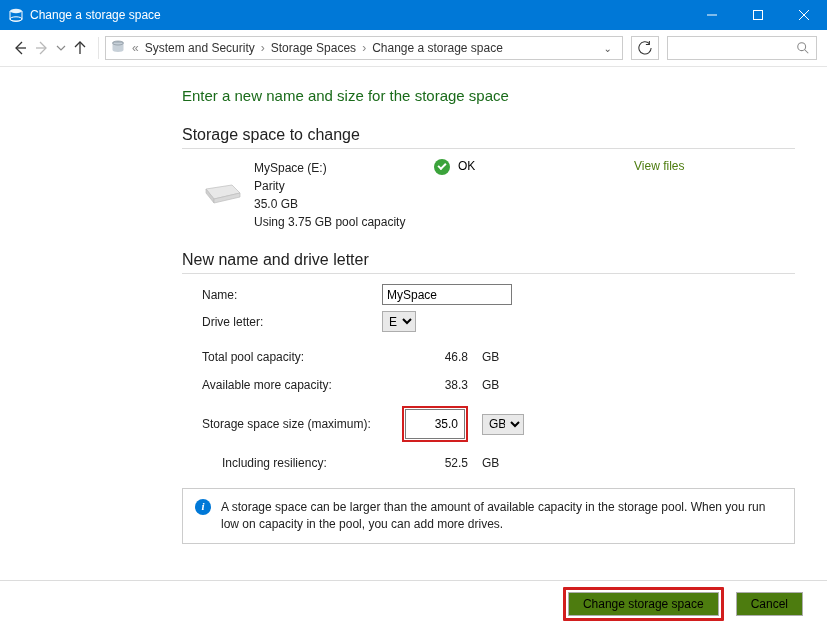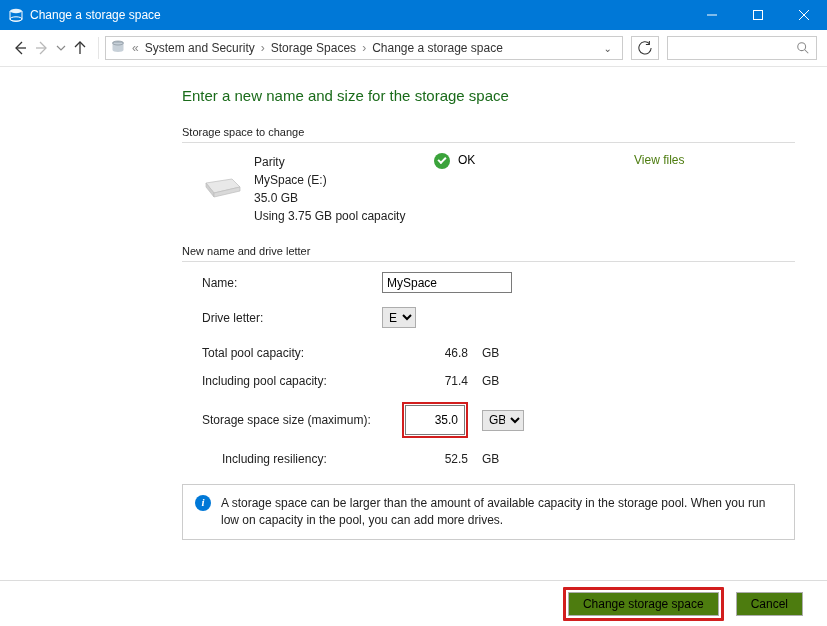--- a/index.html
+++ b/index.html
@@ -27,31 +27,31 @@
     .address-bar .spacer { flex: 1; }
     .address-bar .dropdown-v { color: #555; padding: 0 6px; font-size: 10px;}
     .refresh-box { width: 28px; height: 24px; border: 1px solid #cccccc; display: flex; align-items: center; justify-content: center; margin-right: 6px;}
     .search-box { width: 150px; height: 24px; border: 1px solid #cccccc; display: flex; align-items: center; justify-content: flex-end; padding-right: 6px;}
     .search-box svg { stroke: #888; fill: none; }
 
     .content { padding: 20px 24px 0 24px; height: calc(626px - 30px - 37px - 46px); overflow: auto; margin-left: 48px; }
     .inner { margin-left: 110px; margin-right: 8px;}
 
     .page-title { color: #1a6b1a; font-size: 15px; margin-bottom: 22px; font-weight: 400;}
-    .section-label { font-size: 11px; color: #222; border-bottom: 1px solid #dcdcdc; padding-bottom: 4px; margin-bottom: 10px; }
+    .section-label { font-size: 16px; color: #222; border-bottom: 1px solid #dcdcdc; padding-bottom: 4px; margin-bottom: 10px; }
 
     .space-row { display: flex; align-items: flex-start; padding-left: 20px; margin-bottom: 20px; }
     .drive-icon { width: 40px; margin-right: 12px; margin-top: 20px;}
     .space-info { font-size: 12px; color: #222; line-height: 1.5; width: 180px;}
     .ok-cell { display: flex; align-items: flex-start; font-size: 12px; width: 200px; margin-top: 0px;}
     .ok-check { width: 16px; height: 16px; background: #3ba33b; border-radius: 50%; display: flex; align-items: center; justify-content: center; margin-right: 8px; position: relative;}
     .ok-check:after { content: ""; width: 6px; height: 3px; border-left: 2px solid #fff; border-bottom: 2px solid #fff; transform: rotate(-45deg); position: absolute; top: 4px; left: 4px;}
     .view-link { color: #4d7c0f; font-size: 12px; }
 
-    .form-grid { padding-left: 20px; display: grid; grid-template-columns: 180px 200px 80px; row-gap: 14px; font-size: 12px; color: #222; align-items: center; margin-bottom: 18px;}
+    .form-grid { padding-left: 20px; display: grid; grid-template-columns: 180px 200px 80px; row-gap: 6px; font-size: 12px; color: #222; align-items: center; margin-bottom: 18px;}
     .txt-input { width: 130px; height: 21px; border: 1px solid #7a7a7a; font-size: 12px; padding: 0 4px;}
     .sel { height: 21px; border: 1px solid #adadad; background: #e9e9e9; font-size: 12px; padding: 0 2px; }
     .sel.drive { width: 34px; }
     .sel.unit { width: 42px; }
 
     .size-grid { padding-left: 20px; display: grid; grid-template-columns: 200px 80px 50px; row-gap: 14px; font-size: 12px; color: #222; align-items: center; margin-bottom: 18px;}
     .size-grid .val { text-align: right; padding-right: 14px;}
     .highlight-box { border: 2px solid #d21e1e; padding: 1px; display: inline-block; }
     .highlight-box input { width: 60px; height: 30px; border: 1px solid #7a7a7a; text-align: right; font-size: 12px; padding-right: 6px;}
     .indent { padding-left: 20px;}
@@ -161,22 +161,22 @@
 
     <div class="space-row">
       <div class="drive-icon">
         <svg width="40" height="26" viewBox="0 0 40 26">
           <polygon points="4,10 30,6 38,14 12,20" fill="#e8e8e8" stroke="#bdbdbd" stroke-width="0.7"></polygon>
           <polygon points="4,10 12,20 12,24 4,14" fill="#cfcfcf" stroke="#bdbdbd" stroke-width="0.7"></polygon>
           <polygon points="12,20 38,14 38,18 12,24" fill="#d9d9d9" stroke="#bdbdbd" stroke-width="0.7"></polygon>
         </svg>
       </div>
       <div class="space-info">
+        <div>MySpace (E:)</div>
         <div>Parity</div>
-        <div>MySpace (E:)</div>
         <div>35.0 GB</div>
         <div>Using 3.75 GB pool capacity</div>
       </div>
       <div class="ok-cell">
         <span class="ok-check"></span>
         <span>OK</span>
       </div>
       <a class="view-link">View files</a>
     </div>
 
@@ -191,22 +191,22 @@
       <div><select class="sel drive"><option>E:</option></select></div>
       <div></div>
     </div>
 
 
     <div class="size-grid">
       <div>Total pool capacity:</div>
       <div class="val">46.8</div>
       <div>GB</div>
 
-      <div>Including pool capacity:</div>
-      <div class="val">71.4</div>
+      <div>Available more capacity:</div>
+      <div class="val">38.3</div>
       <div>GB</div>
 
       <div>Storage space size (maximum):</div>
       <div class="val"><span class="highlight-box"><input type="text" value="35.0" style=""></span></div>
       <div><select class="sel unit"><option>GB</option></select></div>
 
       <div class="indent">Including resiliency:</div>
       <div class="val">52.5</div>
       <div>GB</div>
     </div>

